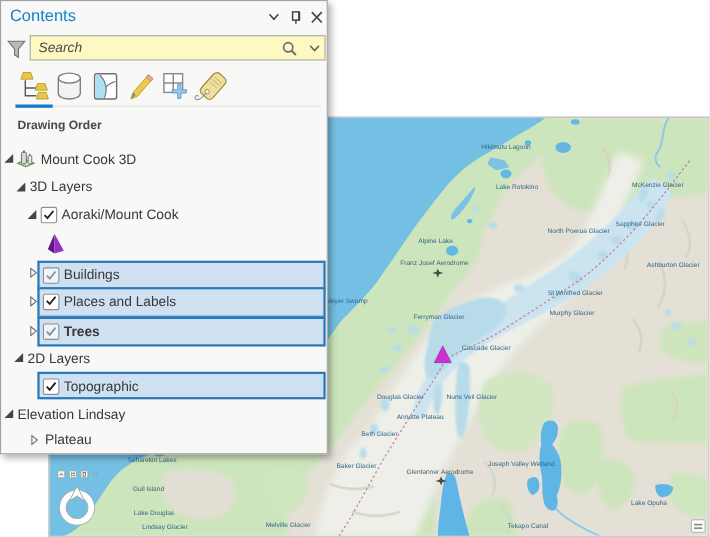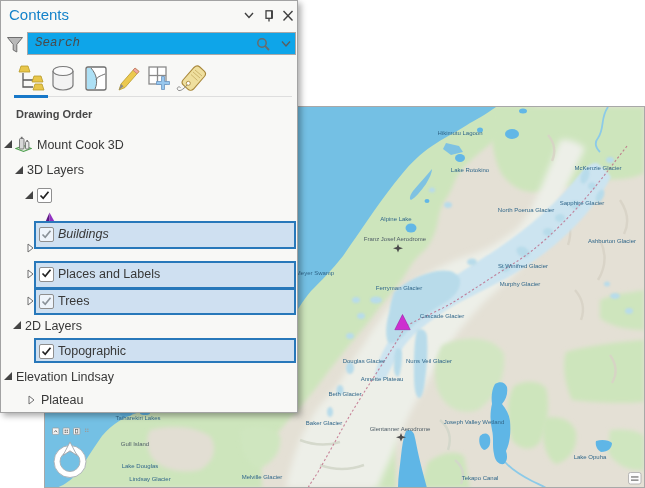--- a/index.html
+++ b/index.html
@@ -214,21 +214,21 @@
     <g stroke="#404040" stroke-width="1.4">
       <line x1="39.5" y1="1" x2="48.5" y2="10.5"></line>
       <line x1="48.5" y1="1" x2="39.5" y2="10.5"></line>
     </g>
   </svg>
 
   <svg class="abs" style="left:5px;top:35px;" width="18" height="18" viewBox="0 0 18 18">
     <path d="M1.5,1.5 L16.5,1.5 L10.8,8.5 L10.8,16 L7.2,14 L7.2,8.5 Z" fill="#b9b9b9" stroke="#6f6f6f" stroke-width="1"></path>
   </svg>
 
-  <div class="abs" style="left:26px;top:31px;width:267px;height:21px;background:#0ea5e9;border:1px solid #a8a8a8;font-family:Liberation Mono, monospace;">
+  <div class="abs" style="left:26px;top:31px;width:267px;height:21px;background:#fef9c3;border:1px solid #a8a8a8;">
     <div class="abs" style="left:7px;top:3px;font-size:12.5px;font-style:italic;color:#4a4a4a;">Search</div>
     <svg class="abs" style="left:228px;top:4px;" width="14" height="14" viewBox="0 0 14 14">
       <circle cx="6" cy="6" r="4.2" fill="none" stroke="#6b6b6b" stroke-width="1.5"></circle>
       <line x1="9.2" y1="9.2" x2="13" y2="13" stroke="#6b6b6b" stroke-width="1.8"></line>
     </svg>
     <svg class="abs" style="left:252px;top:7px;" width="12" height="8" viewBox="0 0 12 8">
       <path d="M2,1.5 L6,6 L10,1.5" fill="none" stroke="#5d5d5d" stroke-width="1.3"></path>
     </svg>
   </div>
 
@@ -292,30 +292,31 @@
   <div class="abs rtext" style="left:36px;top:137px;">Mount Cook 3D</div>
 
   <div class="tri-open abs" style="left:14px;top:165px;"></div>
   <div class="abs rtext" style="left:26px;top:162px;">3D Layers</div>
 
   <div class="tri-open abs" style="left:24px;top:189.5px;"></div>
   <div class="cb" style="left:36px;top:187px;"></div>
   <svg class="abs" style="left:38px;top:188.5px;" width="11" height="11" viewBox="0 0 11 11">
         <path d="M1.5,5.5 L4.2,8.3 L9.5,1.8" fill="none" stroke="#222" stroke-width="1.7"></path>
       </svg>
+  <div class="abs rtext" style="left:55px;top:187px;">Aoraki/Mount Cook</div>
 
   <svg class="abs" style="left:42px;top:211px;" width="16" height="19" viewBox="0 0 16 19">
     <path d="M6.5,0.5 L0.5,14.5 L6.5,18.5 Z" fill="#5f1585"></path>
     <path d="M6.5,0.5 L15,16 L6.5,18.5 Z" fill="#9232c2"></path>
   </svg>
 
   <svg class="abs" style="left:26px;top:242px;" width="7" height="10" viewBox="0 0 7 10">
         <path d="M1,1 L6,5 L1,9 Z" fill="#fdfdfd" stroke="#6f6f6f"></path>
       </svg>
-  <div class="sel" style="top:220px;height:24px;font-style:italic;">
+  <div class="sel" style="top:236px;height:24px;">
     <div class="abs" style="left:3px;top:4px;width:13px;height:13px;background:#eef4fb;border:1px solid #8f8f8f;border-radius:2px;"></div>
     <svg class="abs" style="left:5px;top:5.5px;" width="11" height="11" viewBox="0 0 11 11">
           <path d="M1.5,5.5 L4.2,8.3 L9.5,1.8" fill="none" stroke="#8a9299" stroke-width="1.7"></path>
         </svg>
     <div class="abs rtext" style="left:22px;top:4px;">Buildings</div>
   </div>
 
   <svg class="abs" style="left:26px;top:268px;" width="7" height="10" viewBox="0 0 7 10">
         <path d="M1,1 L6,5 L1,9 Z" fill="#fdfdfd" stroke="#6f6f6f"></path>
       </svg>
@@ -323,21 +324,21 @@
     <div class="abs" style="left:3px;top:4px;width:13px;height:13px;background:#fff;border:1px solid #8f8f8f;border-radius:2px;"></div>
     <svg class="abs" style="left:5px;top:5.5px;" width="11" height="11" viewBox="0 0 11 11">
           <path d="M1.5,5.5 L4.2,8.3 L9.5,1.8" fill="none" stroke="#222" stroke-width="1.7"></path>
         </svg>
     <div class="abs rtext" style="left:22px;top:4px;">Places and Labels</div>
   </div>
 
   <svg class="abs" style="left:26px;top:295px;" width="7" height="10" viewBox="0 0 7 10">
         <path d="M1,1 L6,5 L1,9 Z" fill="#fdfdfd" stroke="#6f6f6f"></path>
       </svg>
-  <div class="sel" style="top:287px;height:23px;">
+  <div class="sel" style="top:287px;height:23px;font-weight:bold;">
     <div class="abs" style="left:3px;top:4px;width:13px;height:13px;background:#eef4fb;border:1px solid #8f8f8f;border-radius:2px;"></div>
     <svg class="abs" style="left:5px;top:5.5px;" width="11" height="11" viewBox="0 0 11 11">
           <path d="M1.5,5.5 L4.2,8.3 L9.5,1.8" fill="none" stroke="#8a9299" stroke-width="1.7"></path>
         </svg>
     <div class="abs rtext" style="left:22px;top:3.5px;">Trees</div>
   </div>
 
   <div class="tri-open abs" style="left:12px;top:320px;"></div>
   <div class="abs rtext" style="left:24px;top:318px;">2D Layers</div>
 

